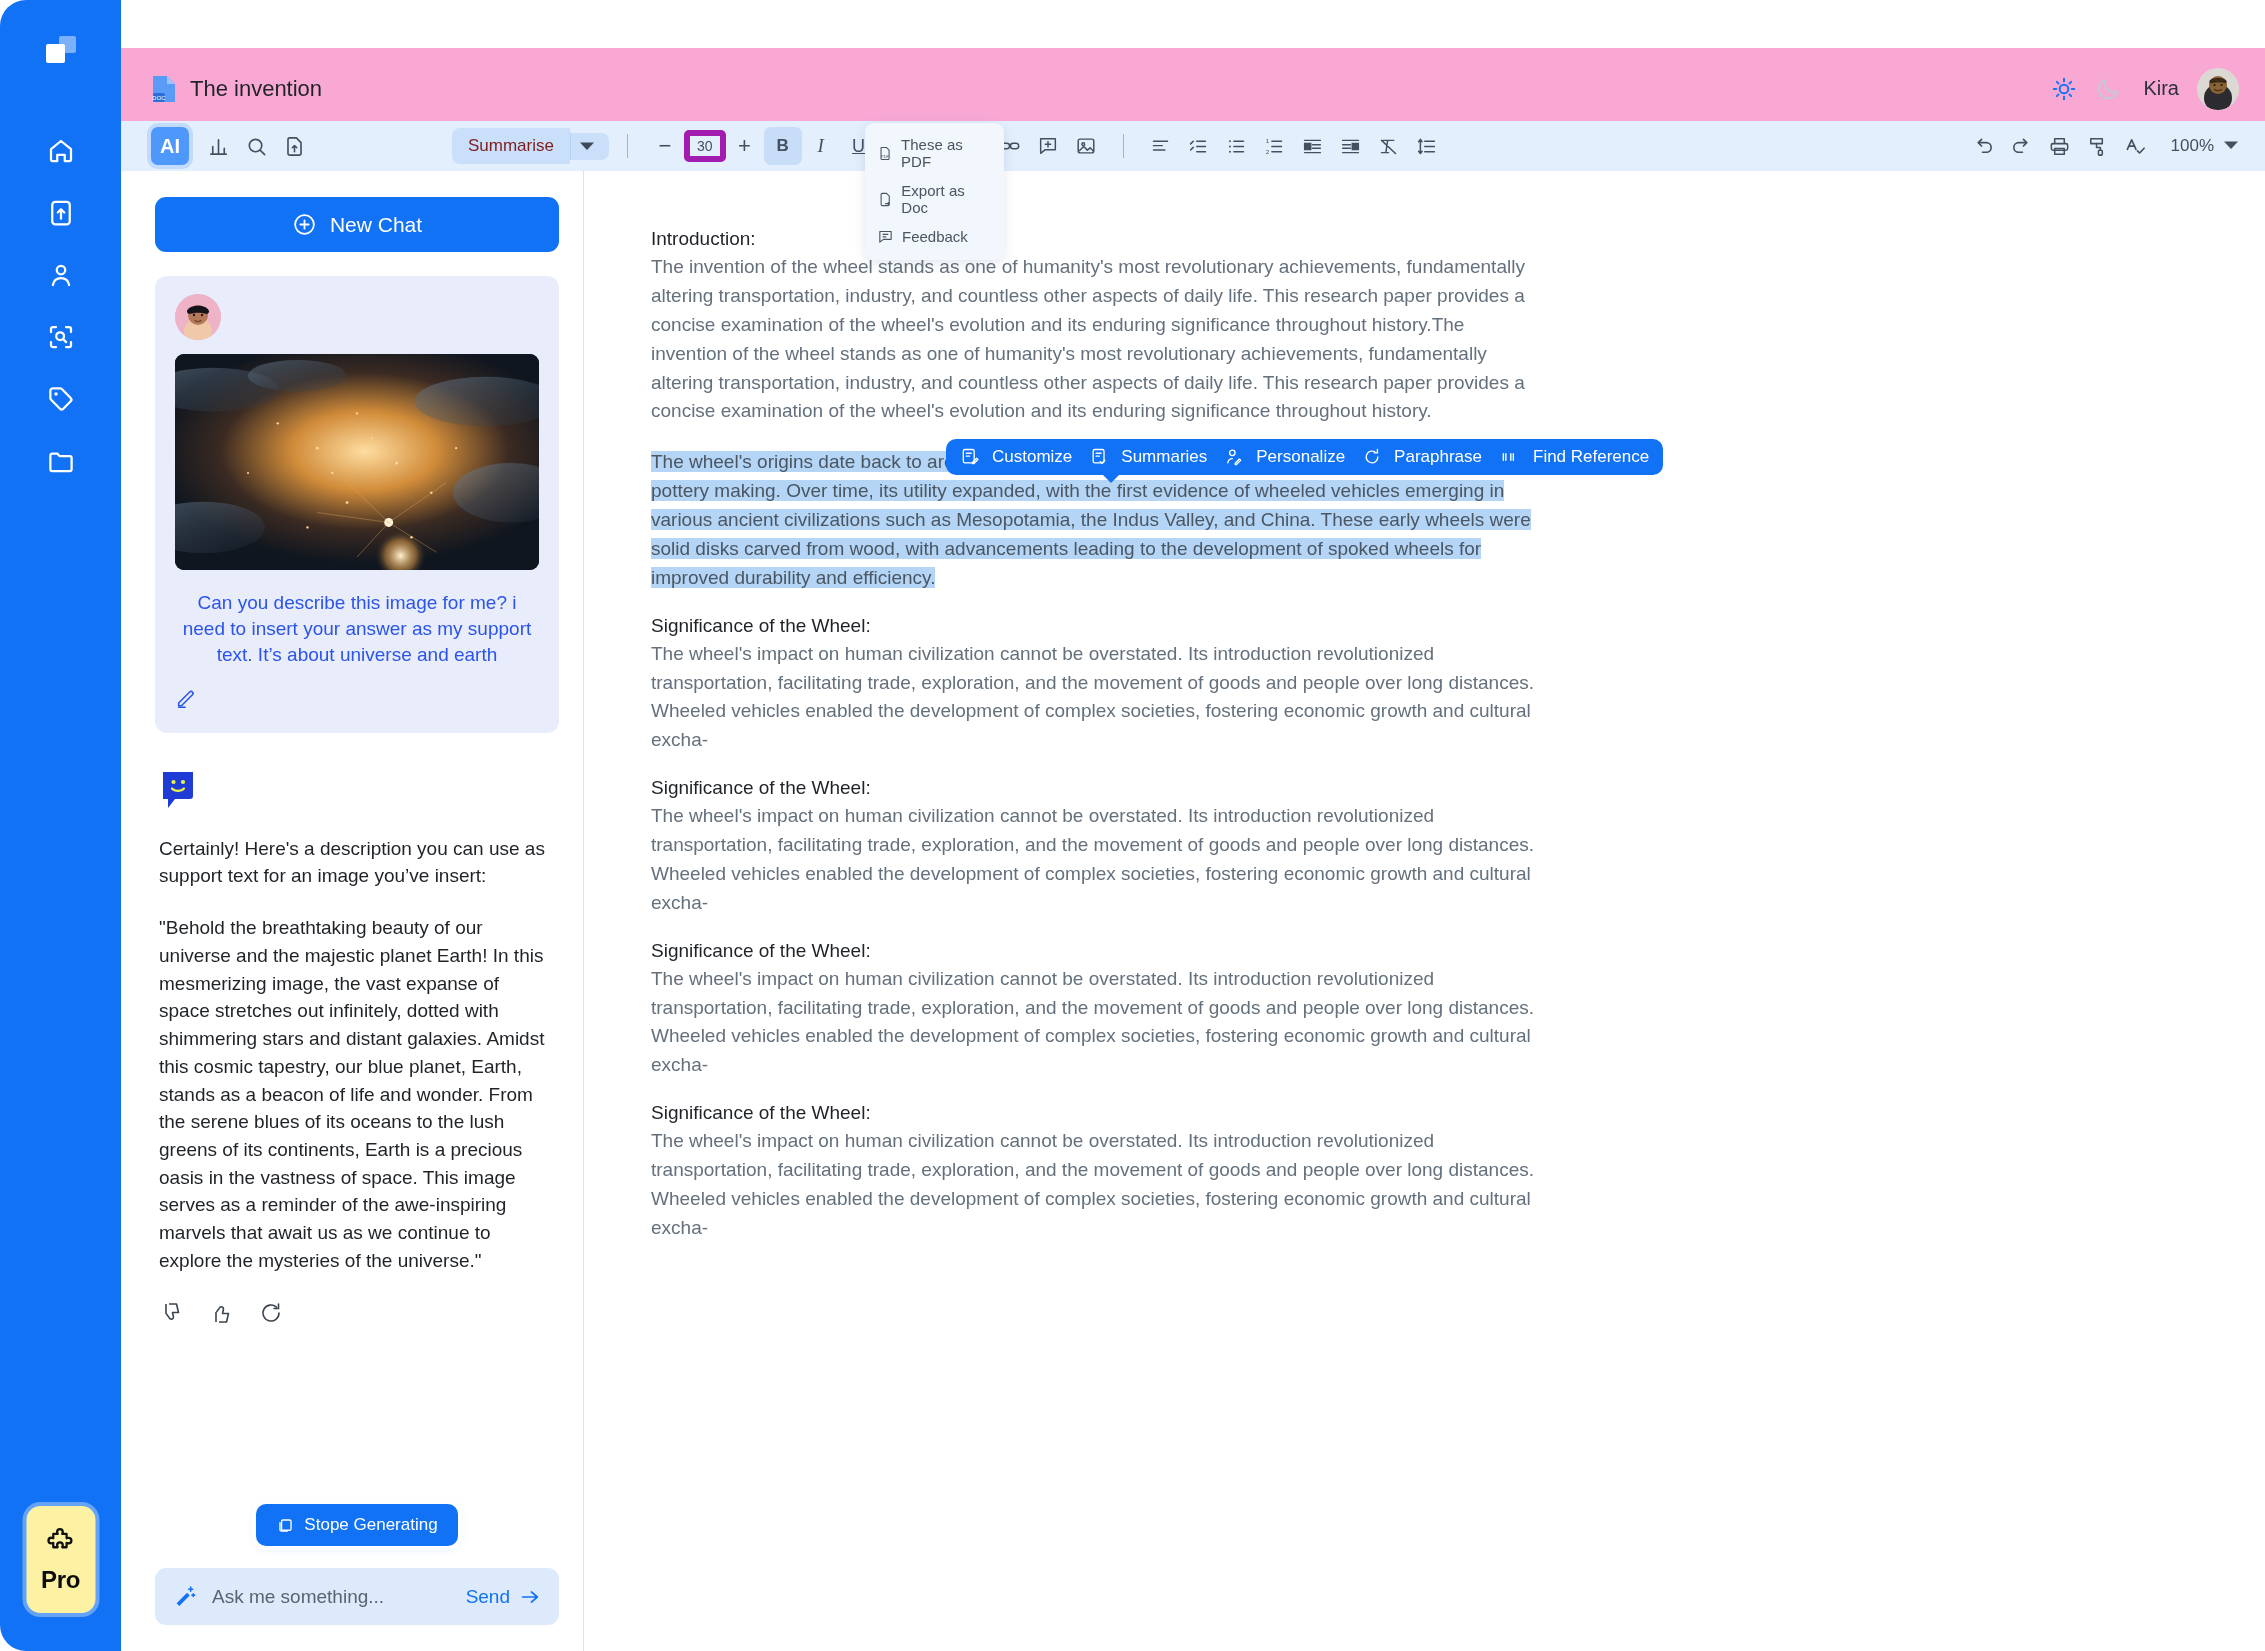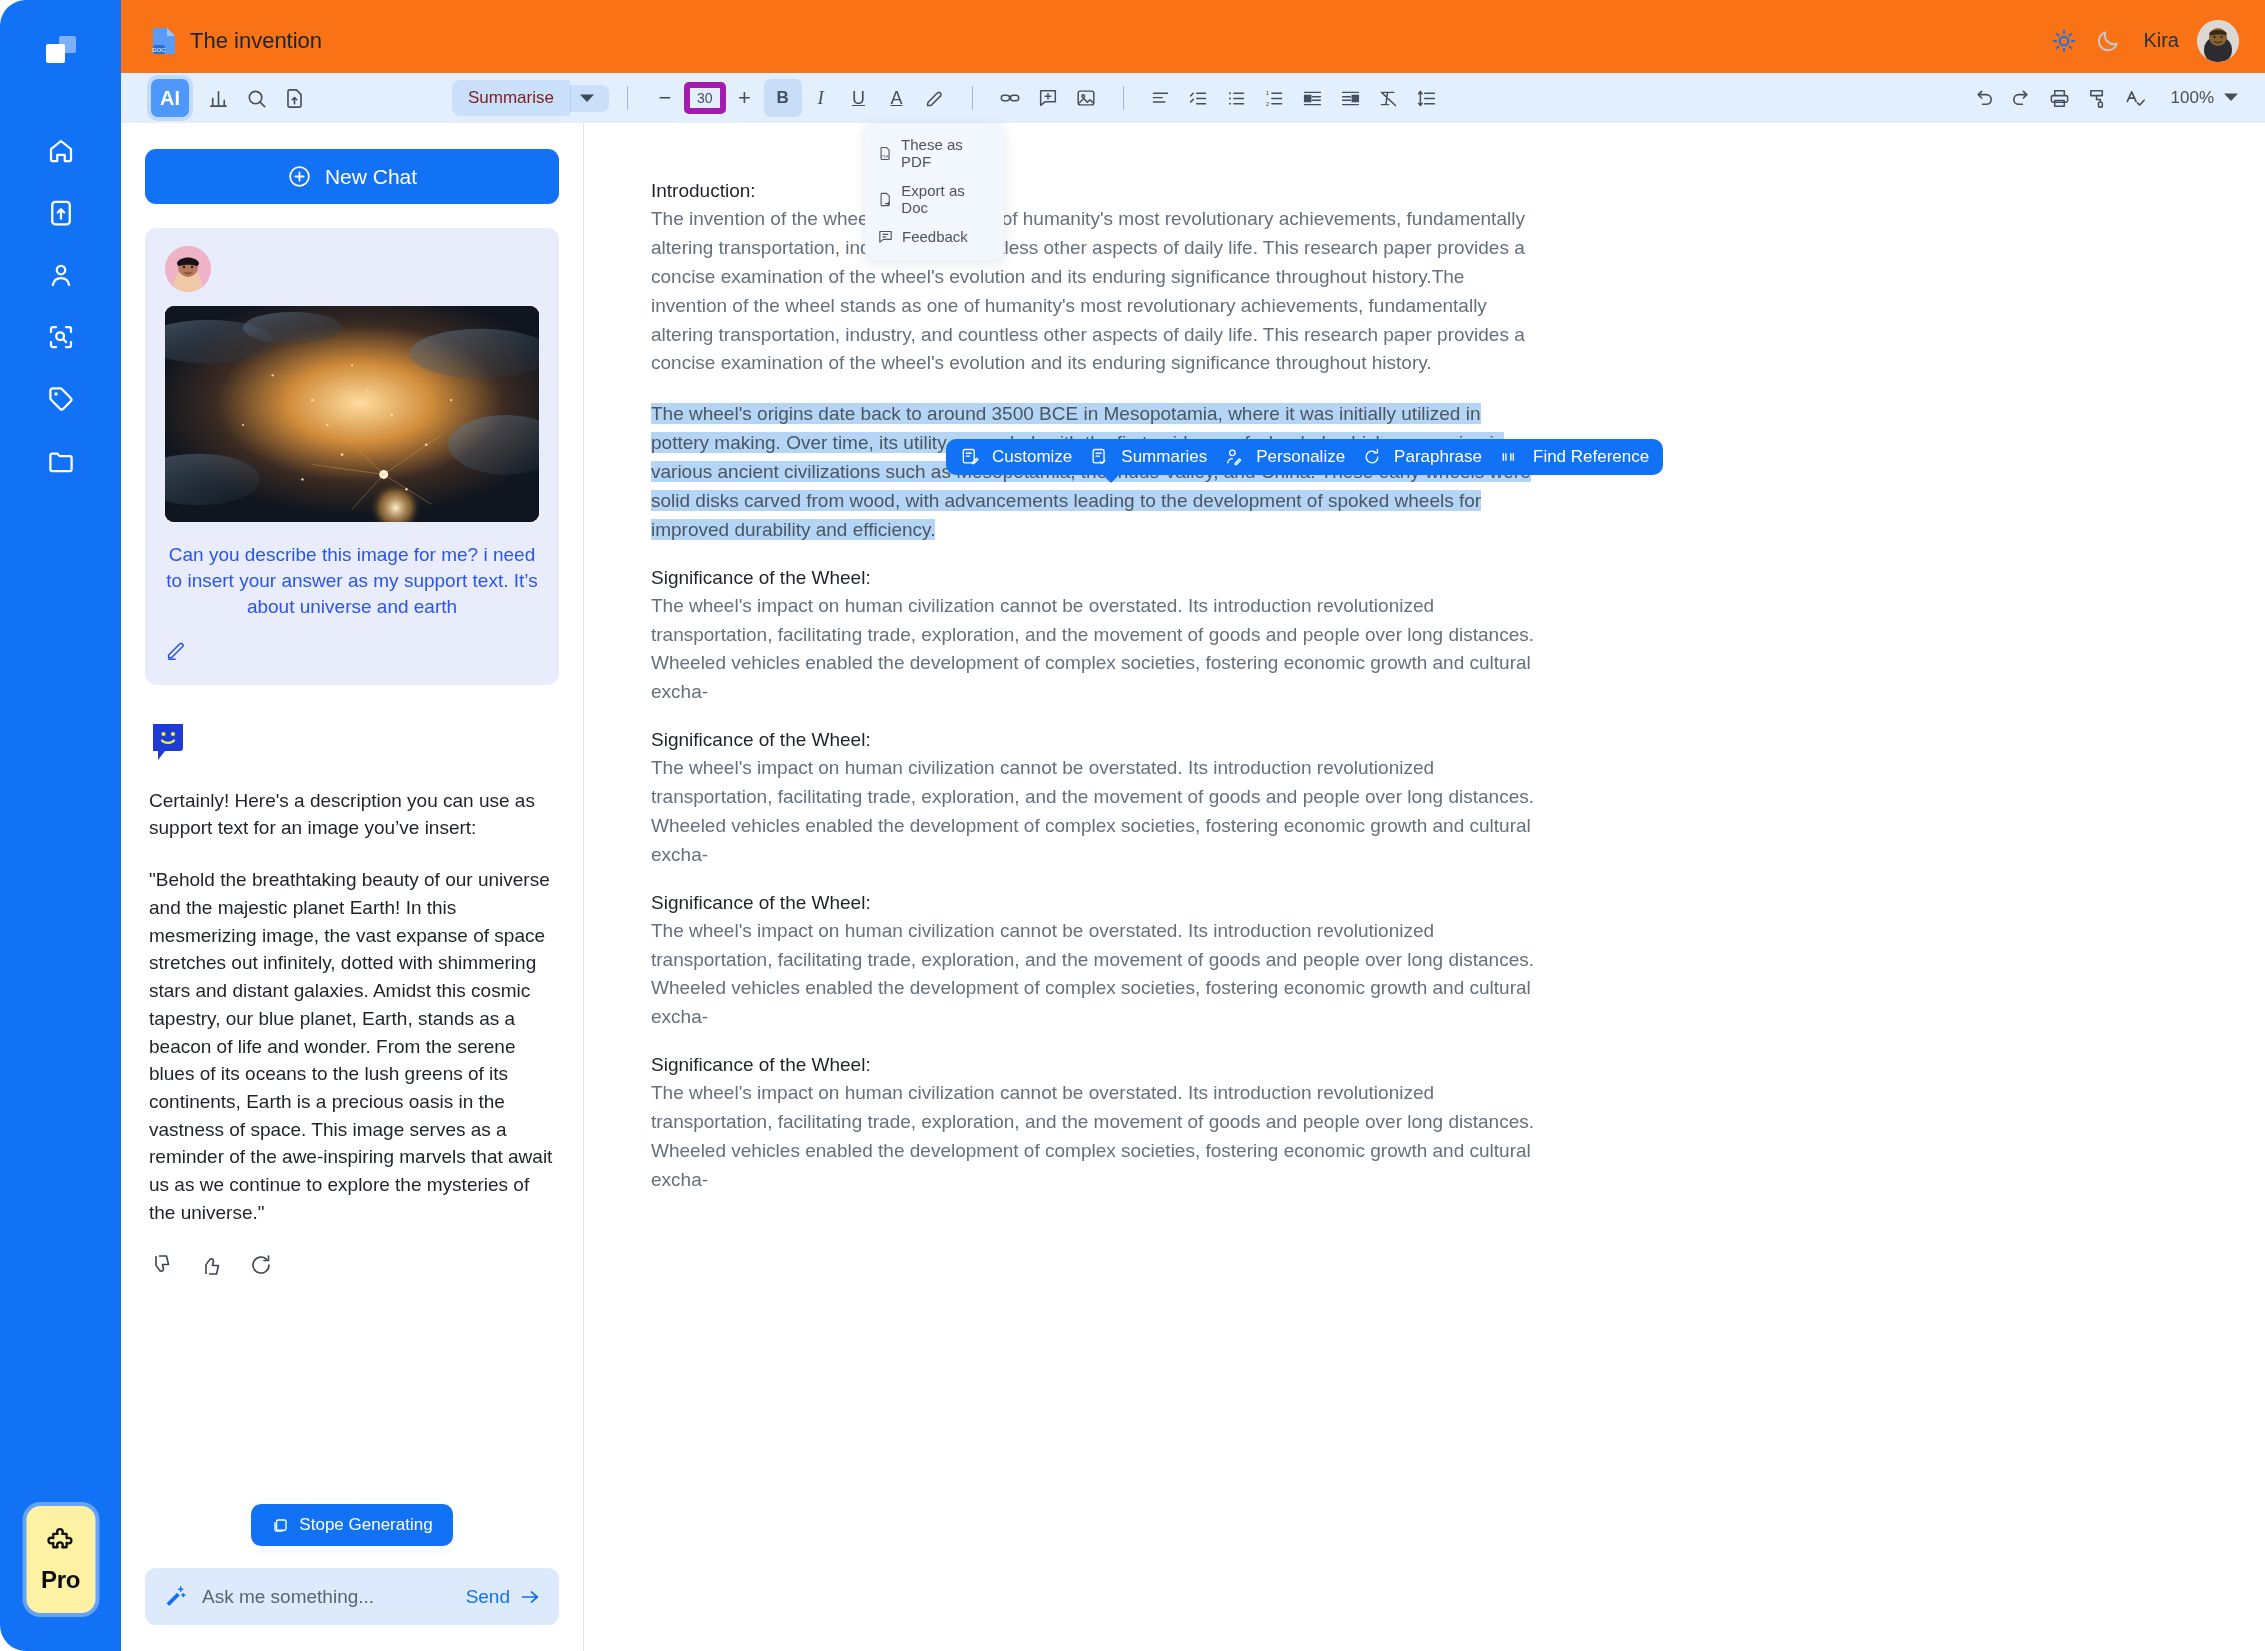--- a/index.html
+++ b/index.html
@@ -58,23 +58,24 @@
     display: flex; flex-direction: column;
     min-width: 0;
     position: relative;
   }
 
   
   .topbar {
     height: 73px;
     display: flex; align-items: center;
     padding: 8px 26px 0 30px;
-    background: #f97316;
+    background: #f9a8d4;
     position: relative;
     flex: 0 0 73px;
+    margin-top: 48px;
   }
   .doc-chip { display: flex; align-items: center; gap: 13px; }
   .doc-title { font-size: 22px; color: #1f2328; }
   .app-title {
     position: absolute; left: 0; right: 0;
     text-align: center;
     font-size: 22px; color: #1f2328;
     pointer-events: none;
   }
   .top-right {
@@ -167,21 +168,21 @@
   }
 
   
   .body-split { flex: 1 1 auto; display: flex; min-height: 0; }
 
   
   .chat {
     width: 463px; flex: 0 0 463px;
     border-right: 1px solid #dde3ea;
     display: flex; flex-direction: column;
-    padding: 26px 24px 0 24px;
+    padding: 26px 24px 0 34px;
     background: #fff;
     min-height: 0;
   }
   .new-chat {
     background: #1272f5; color: #fff;
     border-radius: 11px;
     height: 55px;
     display: flex; align-items: center; justify-content: center;
     gap: 13px;
     font-size: 21px;

